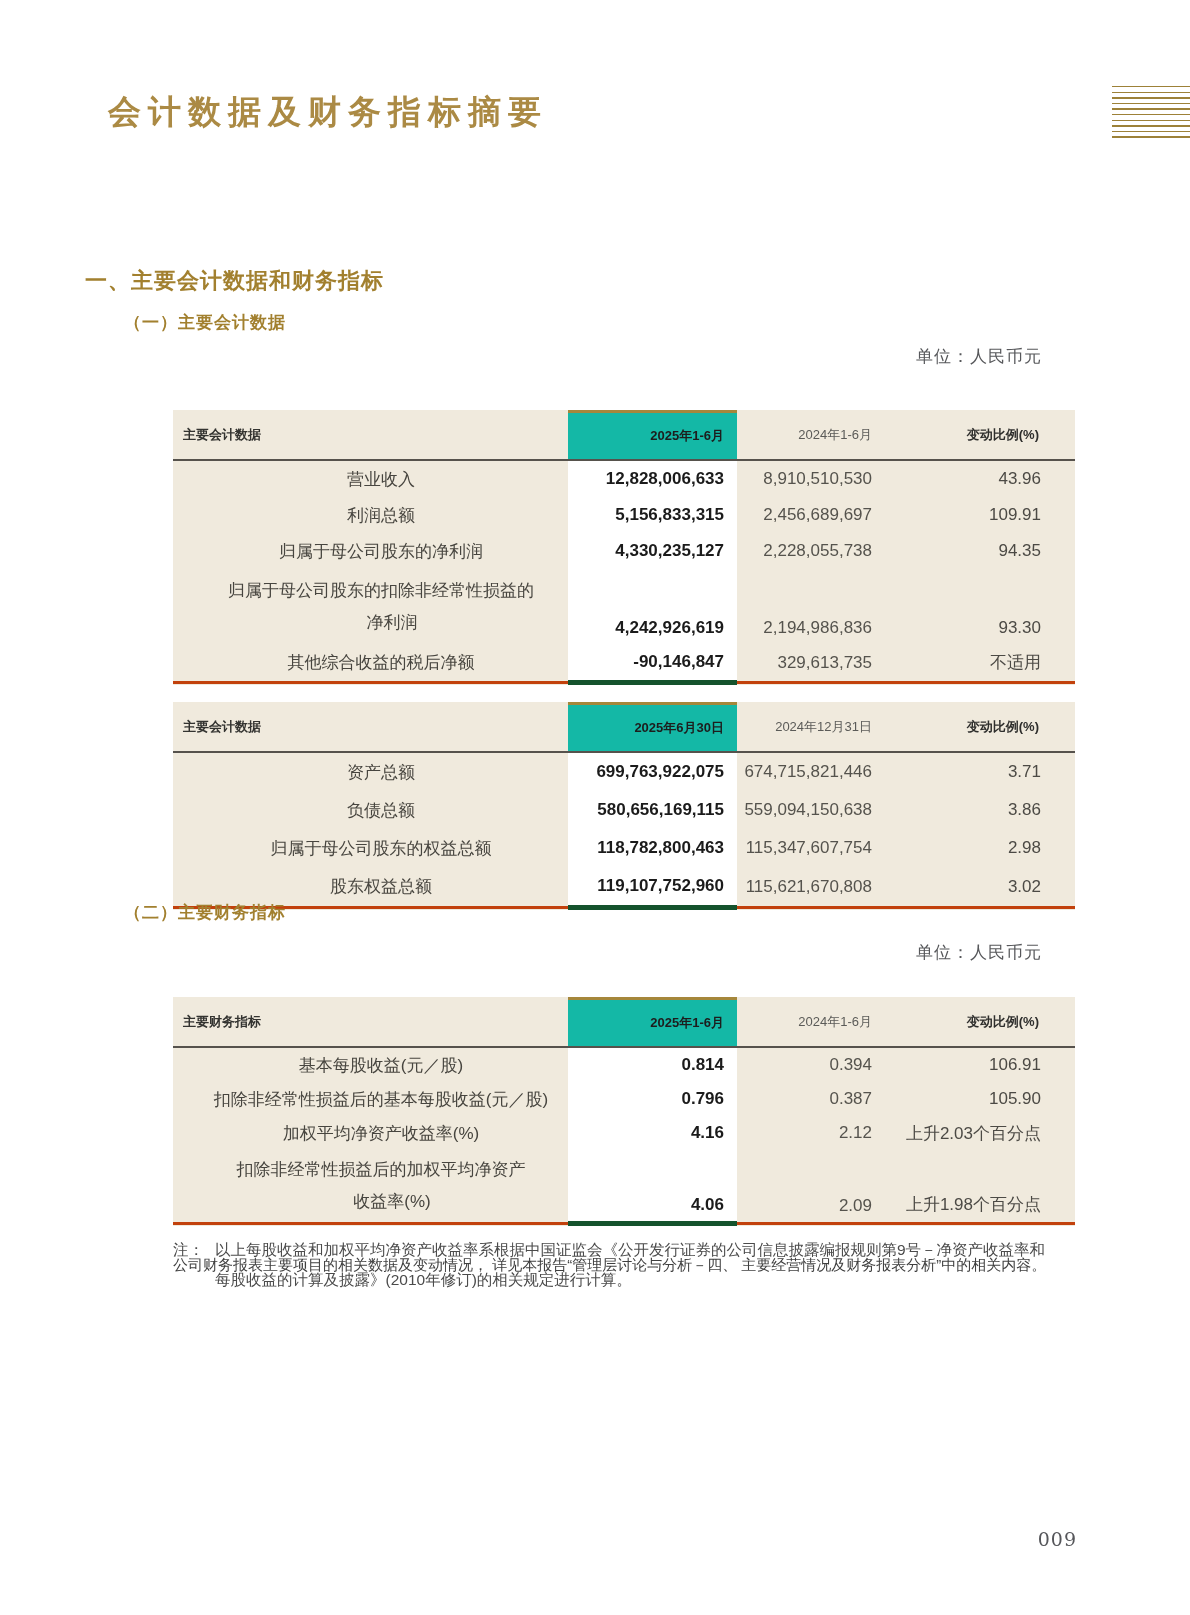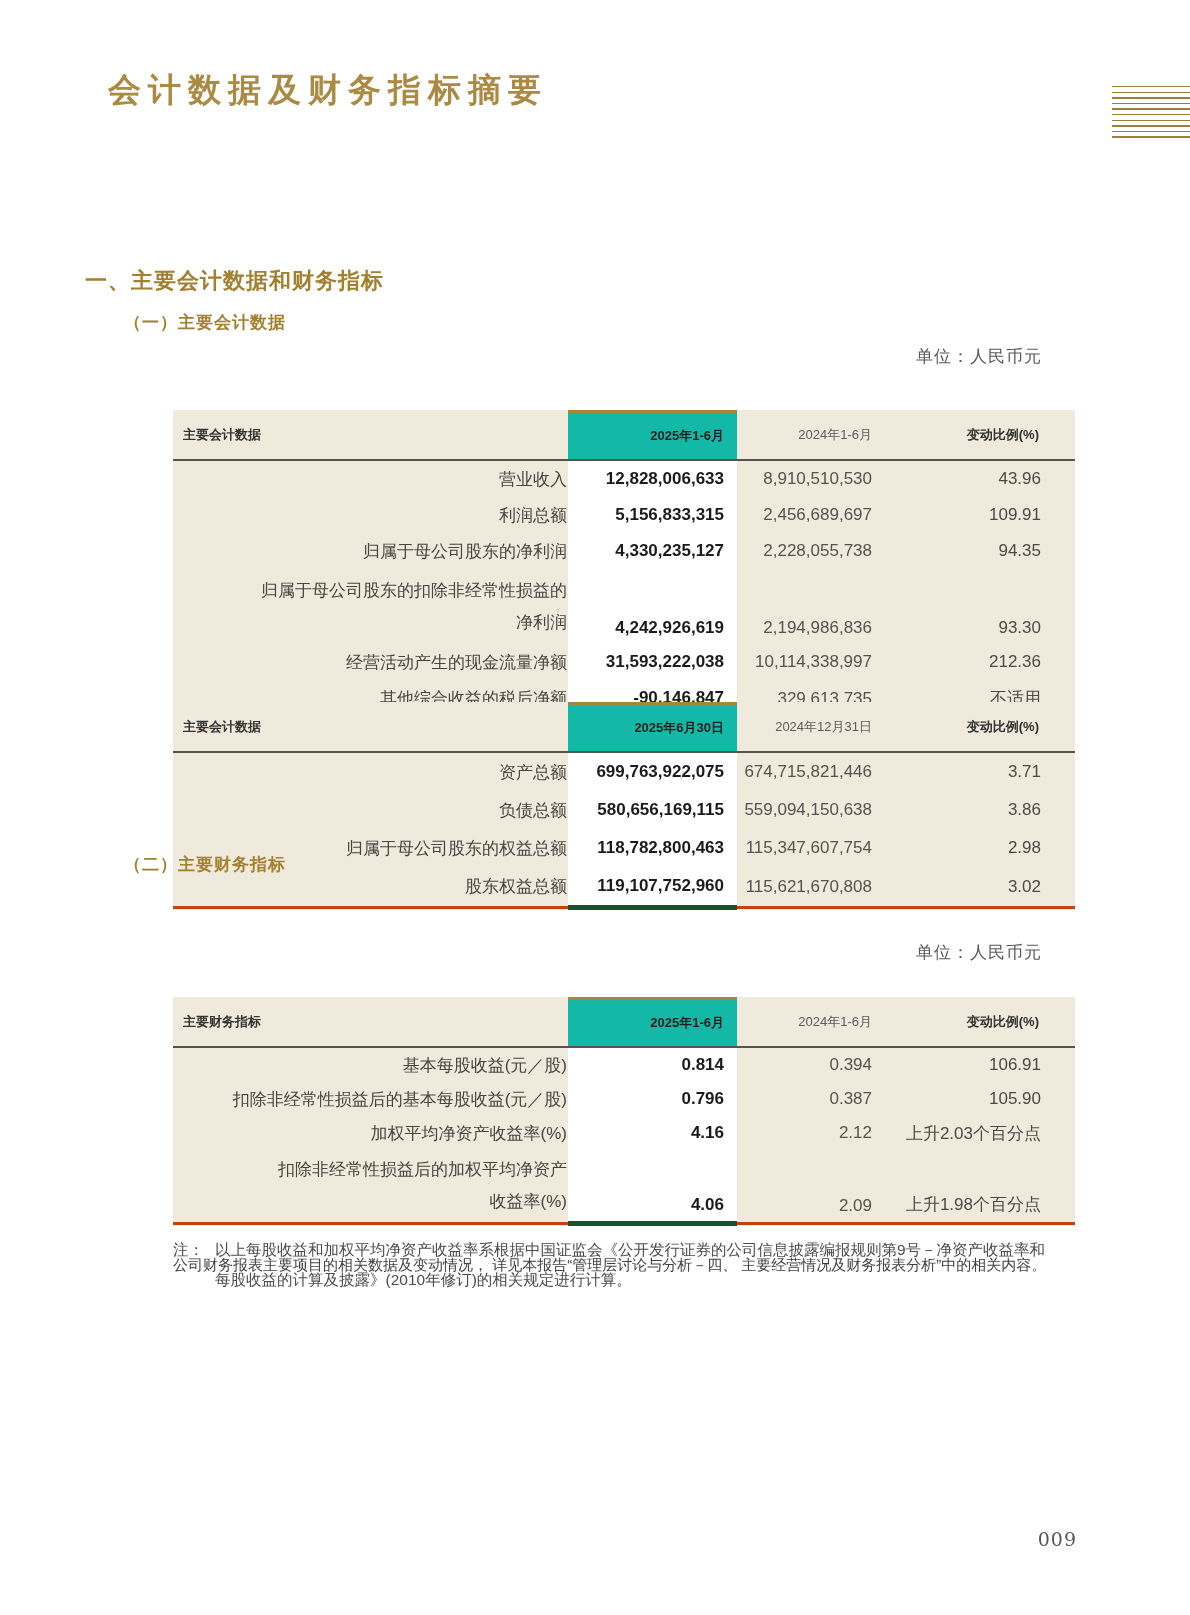--- a/index.html
+++ b/index.html
@@ -1,38 +1,38 @@
 <!DOCTYPE html>
 <html lang="zh"><head>
 <meta charset="utf-8">
 <style>
   html,body{margin:0;padding:0;background:#ffffff;}
   body{font-family:"Liberation Sans",sans-serif;}
   .page{position:relative;width:1190px;height:1615px;background:#ffffff;overflow:hidden;}
 
   .doc-title{
-    position:absolute;left:108px;top:68px;
+    position:absolute;left:108px;top:90px;
     font-family:"DejaVu Serif",serif;
     font-size:33px;font-weight:700;color:#ab8a44;letter-spacing:7px;
   }
   .deco-lines{
     position:absolute;right:0;top:86px;width:78px;height:53px;
     background:repeating-linear-gradient(to bottom,#9d8138 0px,#9d8138 1.4px,transparent 1.4px,transparent 5.6px);
   }
 
   .section-heading{
     position:absolute;left:85px;top:266px;
     font-size:22px;font-weight:700;color:#a2802f;letter-spacing:1px;
   }
   .sub-heading{
     position:absolute;left:124px;
     font-size:17px;font-weight:700;color:#a2802f;letter-spacing:1px;
   }
   .sub1{top:311px;}
-  .sub2{top:853px;}
+  .sub2{top:901px;}
 
   .unit-label{
     position:absolute;right:148px;
     font-size:17px;color:#57585b;letter-spacing:1px;
   }
   .unit1{top:345px;}
   .unit2{top:941px;}
 
   table.fin{
     position:absolute;left:173px;width:902px;
@@ -44,21 +44,21 @@
   table.fin col.c3{width:148px;}
   table.fin col.c4{width:190px;}
 
   table.fin th{height:44px;border-bottom:2px solid #56524c;font-size:13px;vertical-align:middle;}
   th.h-metric{text-align:left;padding-left:10px;font-weight:700;color:#333330;}
   th.h-2025{text-align:right;padding-right:13px;font-weight:700;color:#1d1d1d;border-top:3px solid #a5873b;background:#14b8a6;}
   th.h-2024{text-align:right;padding-right:13px;font-weight:400;color:#5b5b58;}
   th.h-change{text-align:right;padding-right:36px;font-weight:700;color:#2e2e2c;}
 
   table.fin td{vertical-align:middle;}
-  td.lbl{text-align:right;padding-left:22px;color:#47453f;}
+  td.lbl{text-align:center;padding-left:22px;color:#47453f;}
   td.v25{text-align:right;padding-right:13px;font-weight:700;color:#1b1b1b;}
   td.v24{text-align:right;padding-right:13px;color:#55534d;}
   td.chg{text-align:right;padding-right:34px;color:#4c4a45;}
 
   table.t1 td{height:34px;}
   table.t2 td{height:36px;}
   table.t3 td{height:32px;}
   table.t1 tr.two-line td{height:68px;}
   table.t3 tr.two-line td{height:64px;}
   tr.two-line td.v25,tr.two-line td.v24,tr.two-line td.chg{vertical-align:bottom;padding-bottom:6px;}
@@ -140,26 +140,20 @@
       <tr class="two-line">
         <td class="lbl">
           <div>归属于母公司股东的扣除非经常性损益的</div>
           <div class="indent">净利润</div>
         </td>
         <td class="v25">4,242,926,619</td>
         <td class="v24">2,194,986,836</td>
         <td class="chg">93.30</td>
       </tr>
       <tr>
-        <td class="lbl">经营活动产生的现金流量净额</td>
-        <td class="v25">31,593,222,038</td>
-        <td class="v24">10,114,338,997</td>
-        <td class="chg">212.36</td>
-      </tr>
-      <tr>
         <td class="lbl">其他综合收益的税后净额</td>
         <td class="v25">-90,146,847</td>
         <td class="v24">329,613,735</td>
         <td class="chg">不适用</td>
       </tr>
     </tbody>
   </table>
 
   <table class="fin t2">
     <colgroup>

